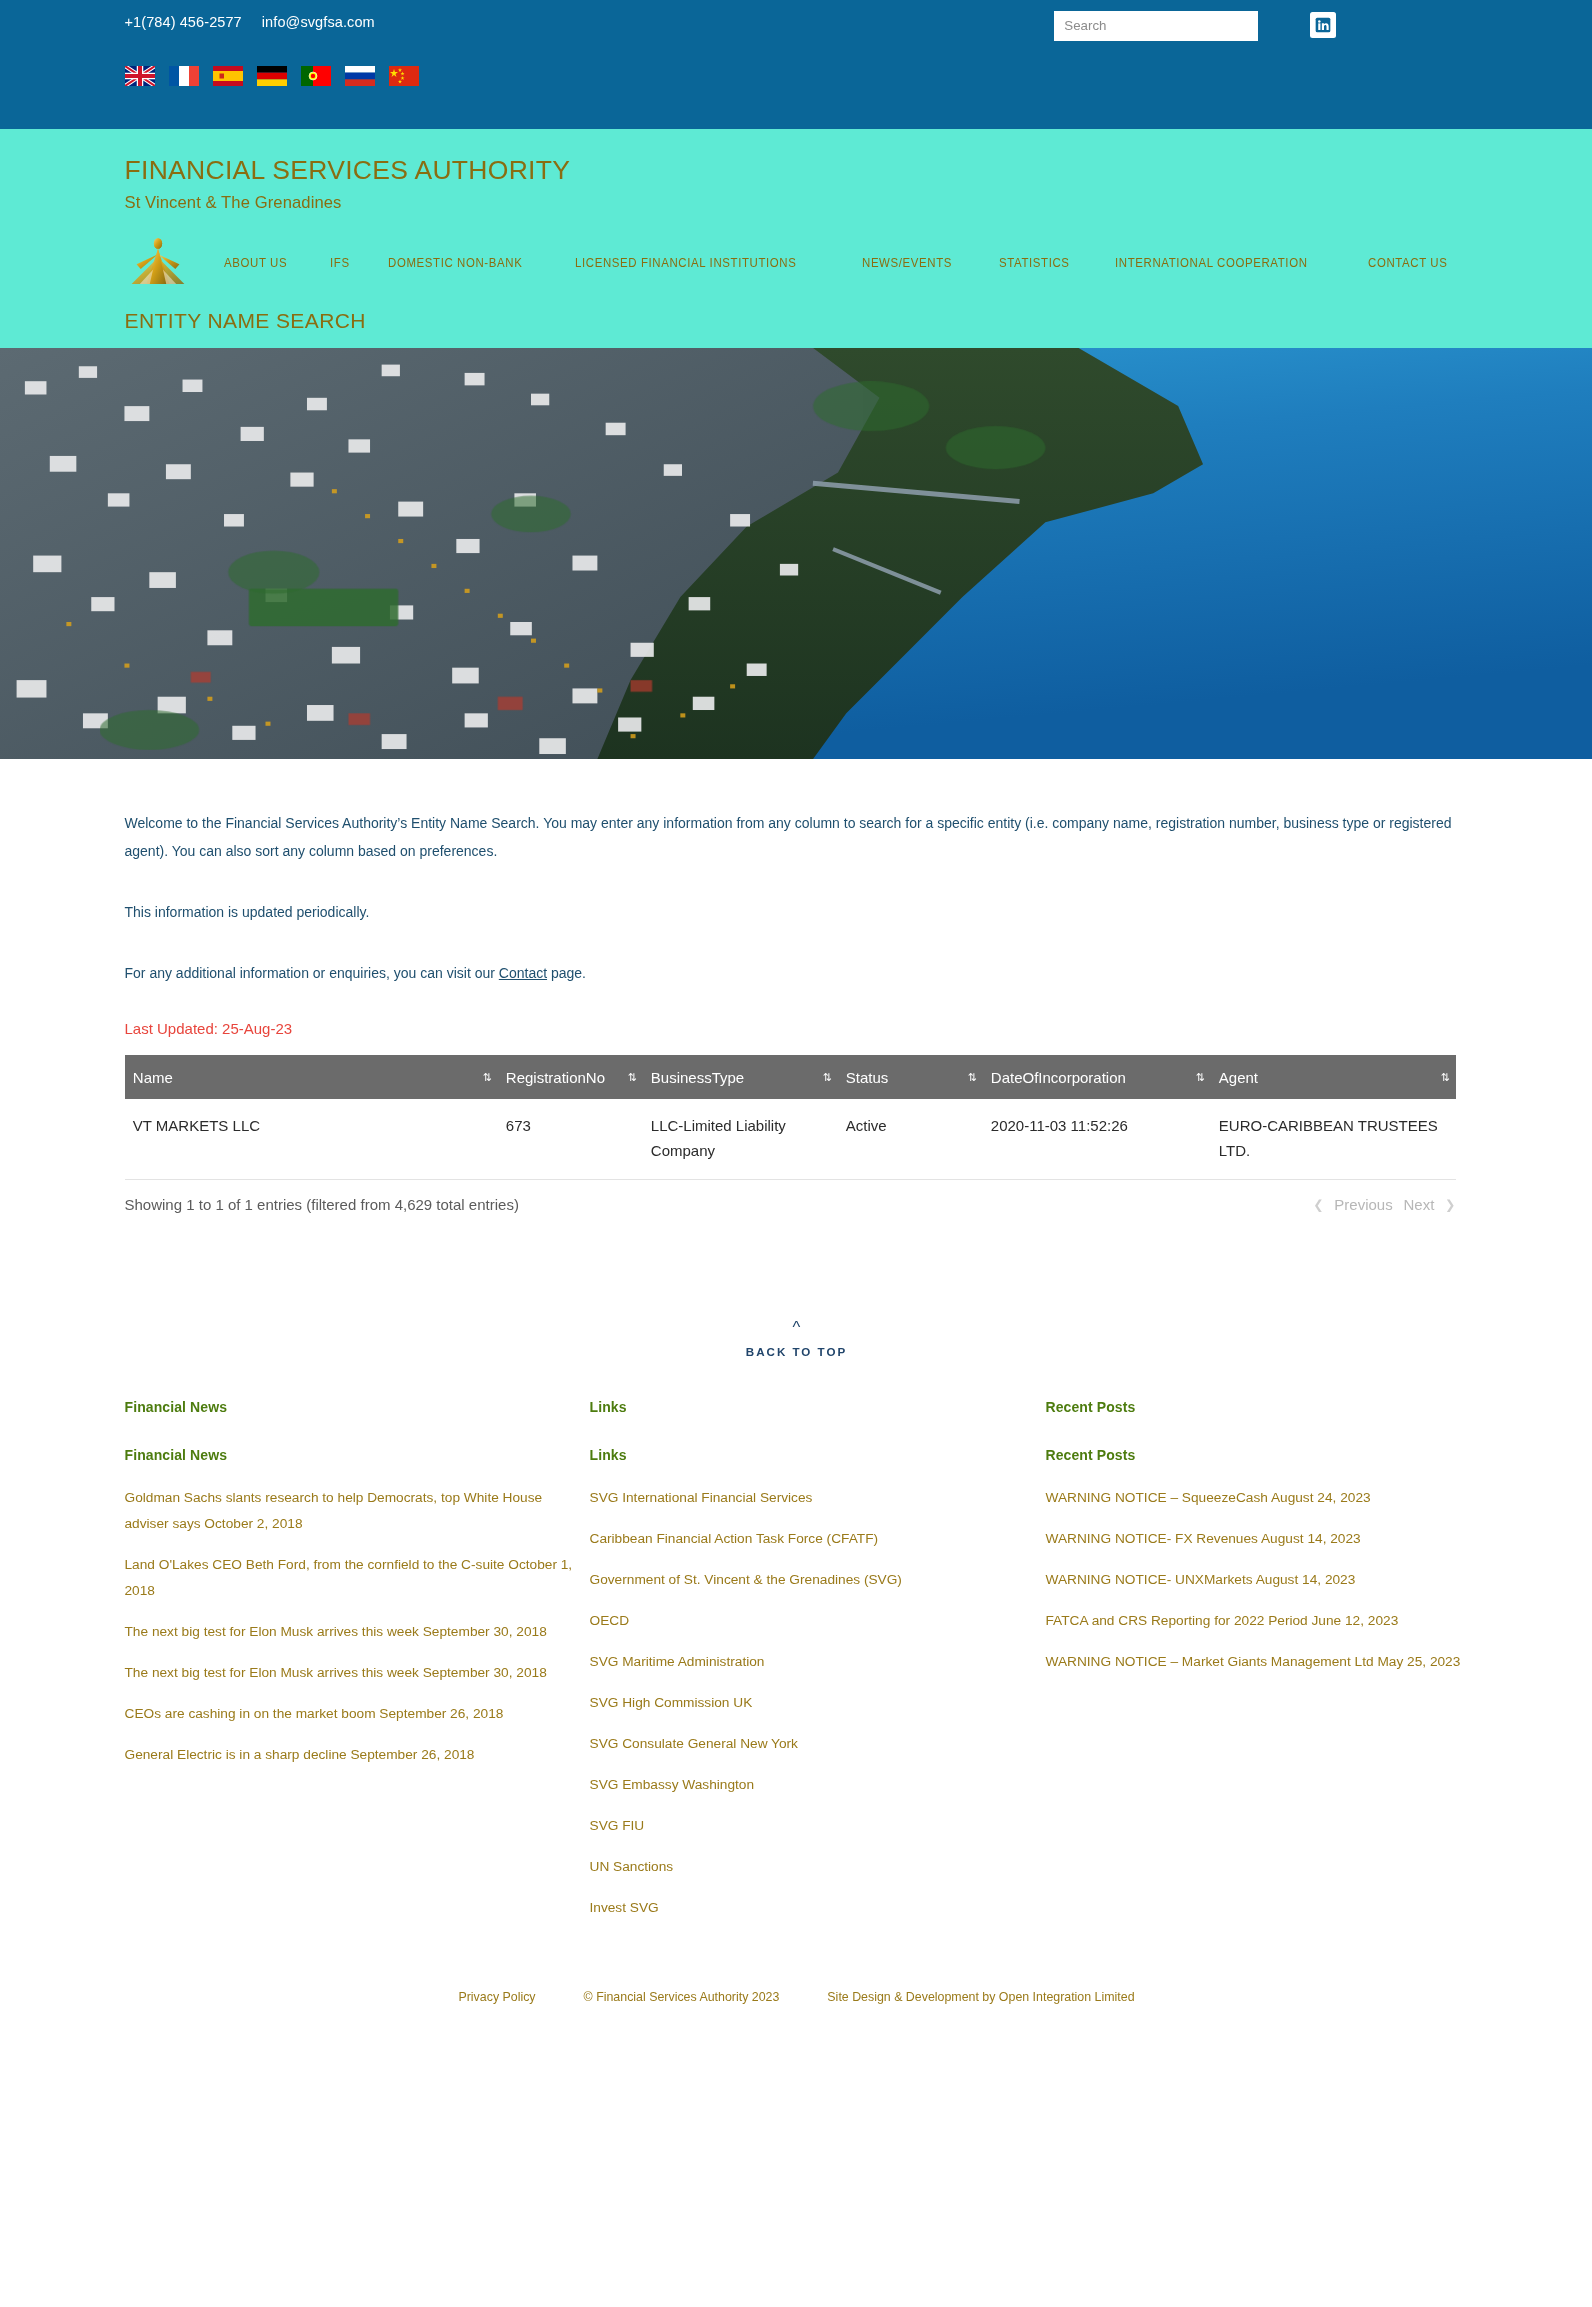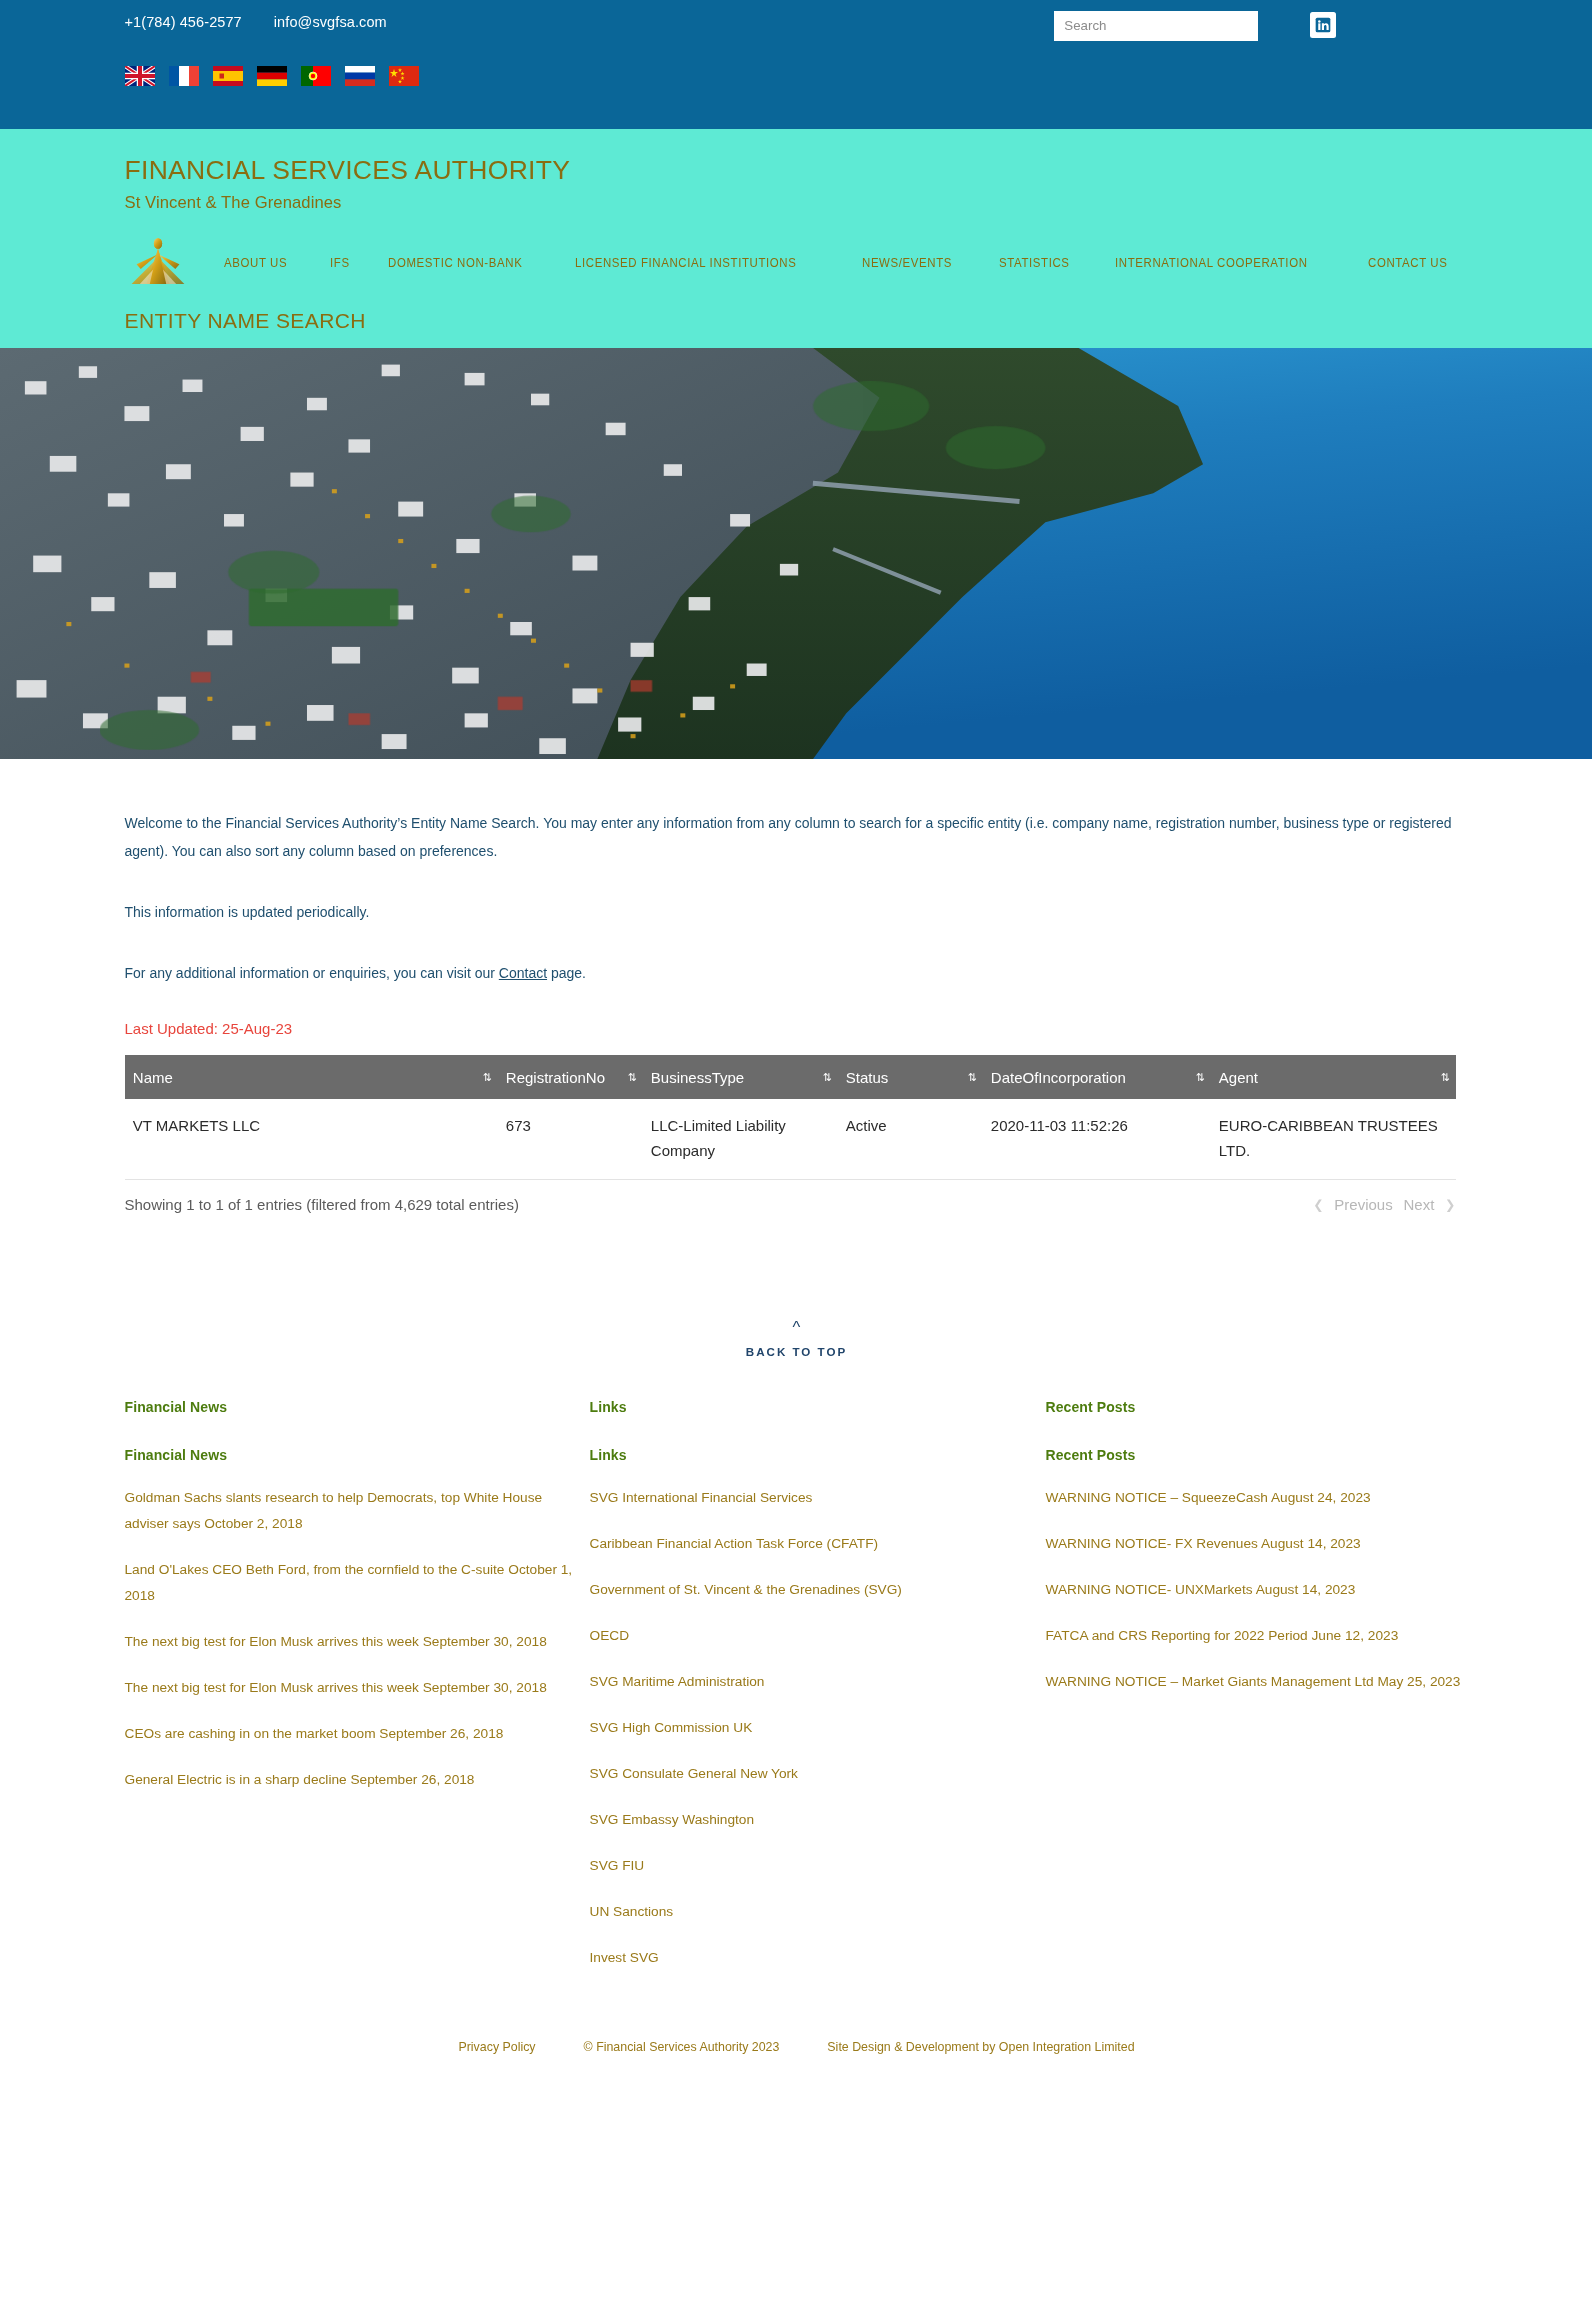--- a/index.html
+++ b/index.html
@@ -20,21 +20,21 @@
     width: 1344px;
     margin: 0 auto;
     position: relative;
     height: 100%;
   }
   .topbar-contact {
     position: absolute;
     top: 14px;
     left: 0;
     display: flex;
-    gap: 32px;
+    gap: 20px;
     align-items: center;
   }
   .topbar-contact a {
     color: #ffffff;
     font-size: 14.5px;
     text-decoration: none;
     letter-spacing: 0.1px;
   }
   .flags {
     position: absolute;
@@ -242,21 +242,21 @@
   .fcol-2 { width: 456px; }
   .fcol-3 { width: 423px; }
   .fcol h3 {
     color: #4d7c0f;
     font-size: 14px;
     font-weight: bold;
     margin-bottom: 21.6px;
     letter-spacing: 0.1px;
   }
   .fcol ul { list-style: none; }
-  .fcol li { margin-bottom: 15px; margin-top: 20px; }
+  .fcol li { margin-bottom: 15px; }
   .fcol li a {
     color: #9a7a1a;
     font-size: 13.7px;
     text-decoration: none;
     line-height: 1.9;
     display: inline;
   }
   
   .footer-clipped {
     height: 43px;

